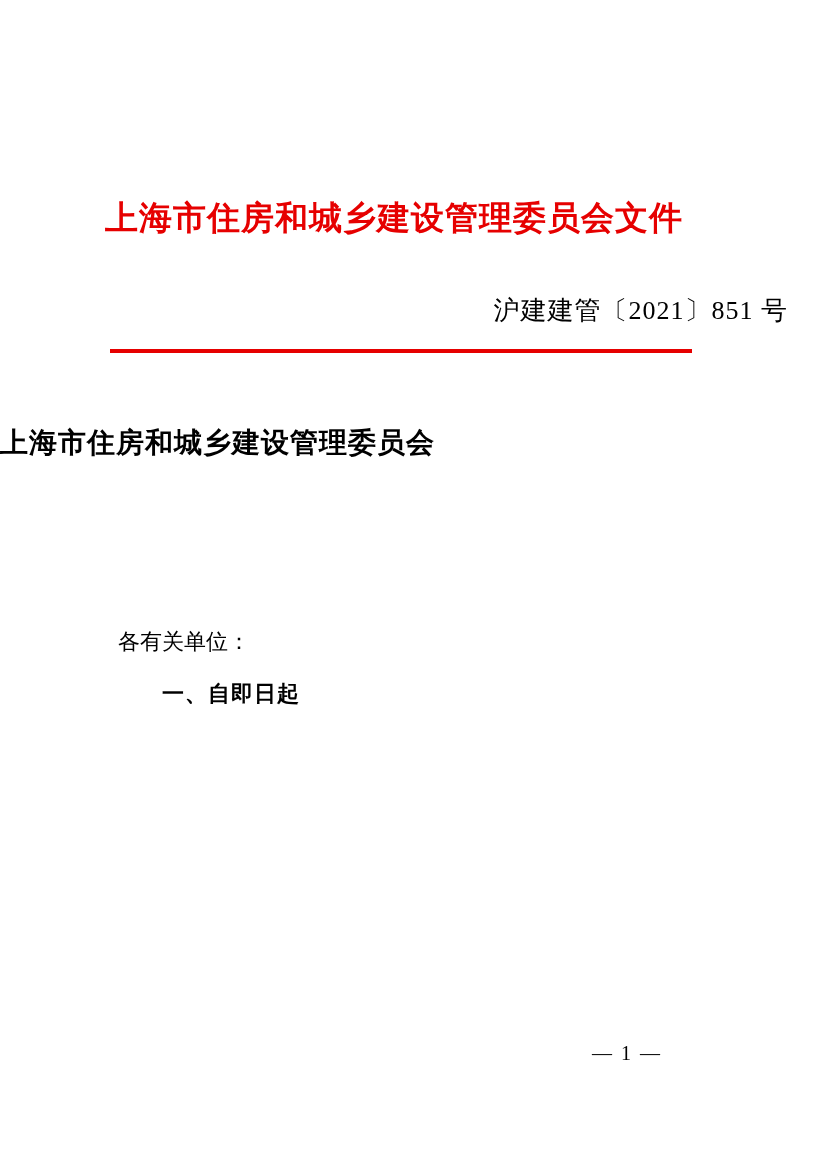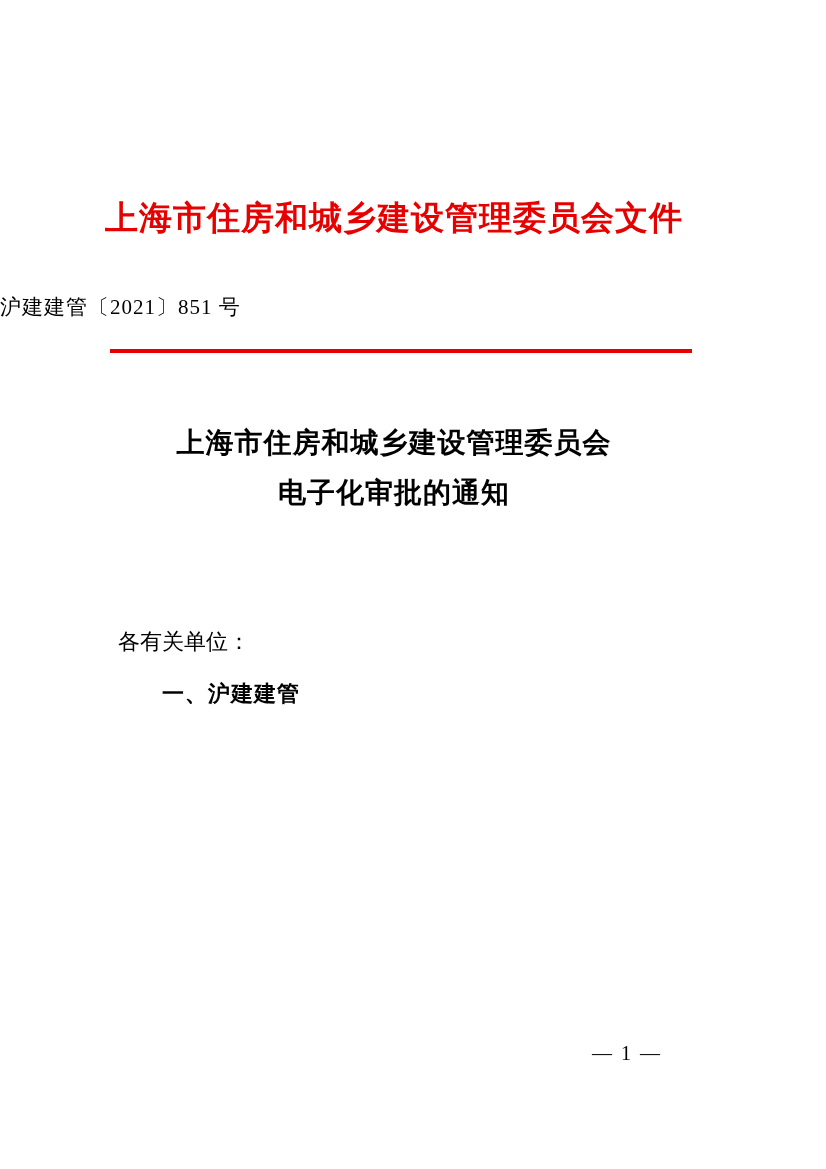--- a/index.html
+++ b/index.html
@@ -27,38 +27,38 @@
     font-size: 33px;
     font-weight: bold;
     letter-spacing: 1px;
     font-family: "Liberation Serif", serif;
   }
   .doc-number {
     position: absolute;
     top: 293px;
     left: 0;
     width: 100%;
-    text-align: left;
-    font-size: 21px;
+    text-align: right;
+    font-size: 26px;
     letter-spacing: 1px;
   }
   .red-line {
     position: absolute;
     top: 349px;
     left: 110px;
     width: 582px;
     height: 4px;
     background: #e60000;
   }
   .doc-title {
     position: absolute;
     top: 418px;
     left: 0;
     width: 100%;
-    text-align: center;
+    text-align: left;
     font-weight: bold;
     font-size: 28px;
     line-height: 50px;
     letter-spacing: 1px;
     font-family: "Liberation Serif", serif;
   }
   .body-text {
     position: absolute;
     top: 612px;
     left: 110px;
@@ -97,23 +97,22 @@
 <div class="page">
 
   <div class="header-title">上海市住房和城乡建设管理委员会文件</div>
 
   <div class="doc-number">沪建建管〔2021〕851 号</div>
 
   <div class="red-line"></div>
 
   <div class="doc-title">
     <div>上海市住房和城乡建设管理委员会</div>
-    <div>电子化审批的通知</div>
   </div>
 
   <div class="body-text">
     <p class="salutation">各有关单位：</p>
-    <p class="section-heading">一、沪建建管</p>
+    <p class="section-heading">一、自即日起</p>
   </div>
 
   <div class="page-number">— 1 —</div>
 
 </div>
 
 </body></html>

